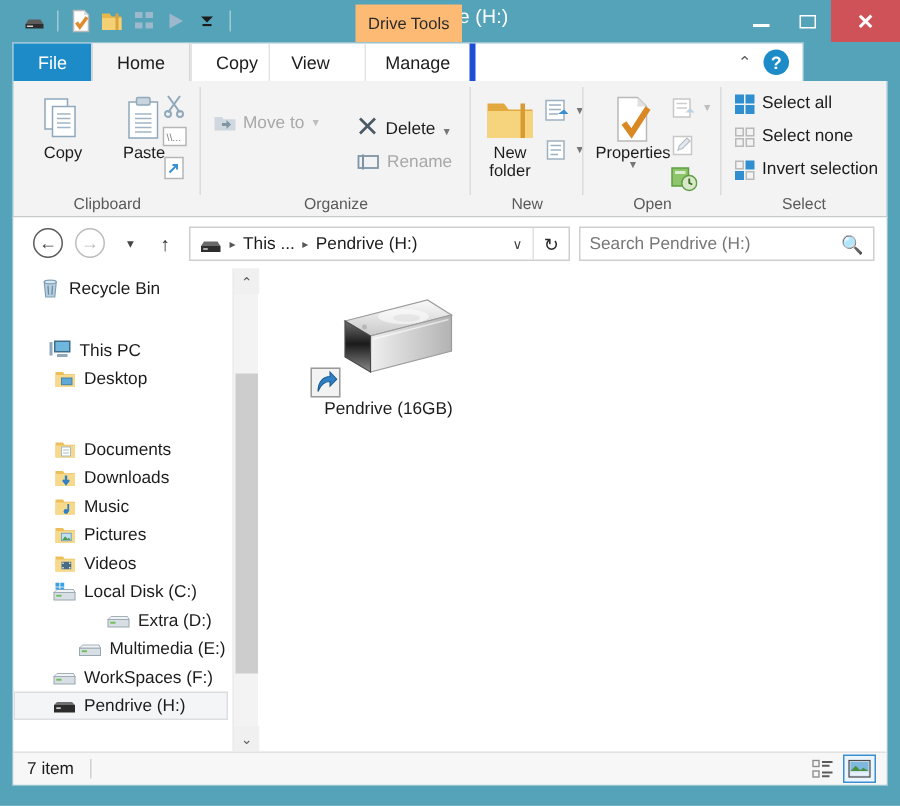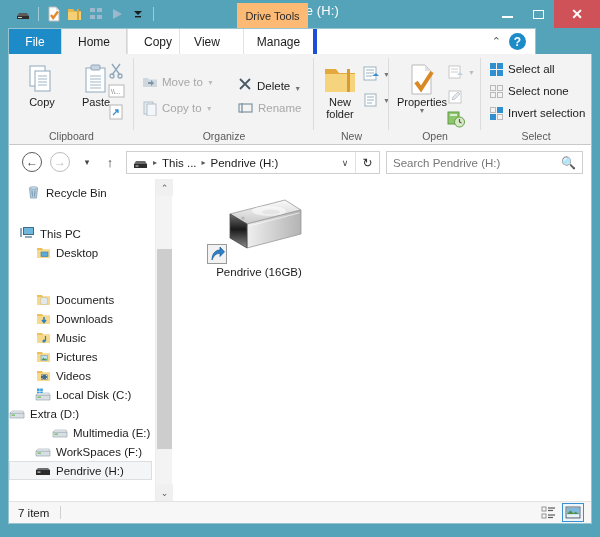--- a/index.html
+++ b/index.html
@@ -343,28 +343,20 @@
 
     <div class="rgroup" style="left:125px;width:180px;">
       <div class="small-btn dim" style="left:8px;top:18px;">
         <svg width="16" height="16" viewBox="0 0 16 16">
           <path d="M1 4h5l1 1.5h8V13H1z" fill="#cfd8de"></path>
           <path d="M9 6l3 3-3 3v-2H6V8h3z" fill="#7f95a6"></path>
         </svg>
         <span>Move to</span>
         <span class="caret dim">▼</span>
       </div>
-      <div class="small-btn dim" style="left:8px;top:44px;">
-        <svg width="16" height="16" viewBox="0 0 16 16">
-          <rect x="2" y="2" width="9" height="12" fill="#e8edf1" stroke="#b3c0c9"></rect>
-          <rect x="5" y="4" width="9" height="12" fill="#f4f7f9" stroke="#b3c0c9"></rect>
-        </svg>
-        <span>Copy to</span>
-        <span class="caret dim">▼</span>
-      </div>
       <div class="small-btn" style="left:103px;top:18px;align-items:flex-end;">
         <svg width="16" height="16" viewBox="0 0 16 16">
           <path d="M3 3l10 10M13 3L3 13" stroke="#4a5a66" stroke-width="1.8" fill="none"></path>
         </svg>
         <span>Delete</span>
         <span class="caret">▼</span>
       </div>
       <div class="small-btn dim" style="left:103px;top:44px;">
         <svg width="17" height="14" viewBox="0 0 17 14">
           <rect x="2" y="3" width="13" height="8" fill="none" stroke="#7f95a6" stroke-width="1.2"></rect>
@@ -535,21 +527,21 @@
             <path d="M3.5 3h8l-1 10h-6z" fill="#b9cfe0" stroke="#7f9fb5" stroke-width=".8"></path>
             <ellipse cx="7.5" cy="3" rx="4" ry="1.2" fill="#d7e6f1" stroke="#7f9fb5" stroke-width=".8"></ellipse>
             <path d="M6 5.5l.4 6M9 5.5l-.4 6" stroke="#6b8da6" stroke-width=".9"></path>
           </svg>
         </span>
         <span>Recycle Bin</span>
       </div>
 
       <div style="height:22px;"></div>
 
-      <div class="nav-item" style="padding-left:10px;">
+      <div class="nav-item" style="padding-left:23px;">
         <span class="nav-ic">
           <svg width="16" height="15" viewBox="0 0 16 15">
             <rect x="1" y="2" width="2" height="9" fill="#8fa8bc"></rect>
             <rect x="4" y="1" width="11" height="8" fill="#3e6d8c"></rect>
             <rect x="5" y="2" width="9" height="6" fill="#6fb6dd"></rect>
             <rect x="6" y="10" width="7" height="2" fill="#8fa8bc"></rect>
           </svg>
         </span>
         <span>This PC</span>
       </div>
@@ -642,21 +634,21 @@
                 <rect x="2" y="0.5" width="2.6" height="2.6"></rect>
                 <rect x="5.2" y="0.5" width="2.6" height="2.6"></rect>
                 <rect x="2" y="3.6" width="2.6" height="1.4"></rect>
                 <rect x="5.2" y="3.6" width="2.6" height="1.4"></rect>
               </g>
           </svg>
         </span>
         <span>Local Disk (C:)</span>
       </div>
 
-      <div class="nav-item" style="">
+      <div class="nav-item" style="padding-left:26px;margin-left:36px;">
         <span class="nav-ic">
           <svg width="16" height="14" viewBox="0 0 16 14">
             <path d="M1 6h14v5H1z" fill="#d8dfe4" stroke="#9aa7b0" stroke-width=".7"></path>
             <path d="M3 4h11l1 2H1z" fill="#f0f3f6" stroke="#9aa7b0" stroke-width=".6"></path>
             <rect x="2.5" y="7.5" width="3.5" height="1.3" fill="#6fbf5e"></rect>
           </svg>
         </span>
         <span>Extra (D:)</span>
       </div>
 

